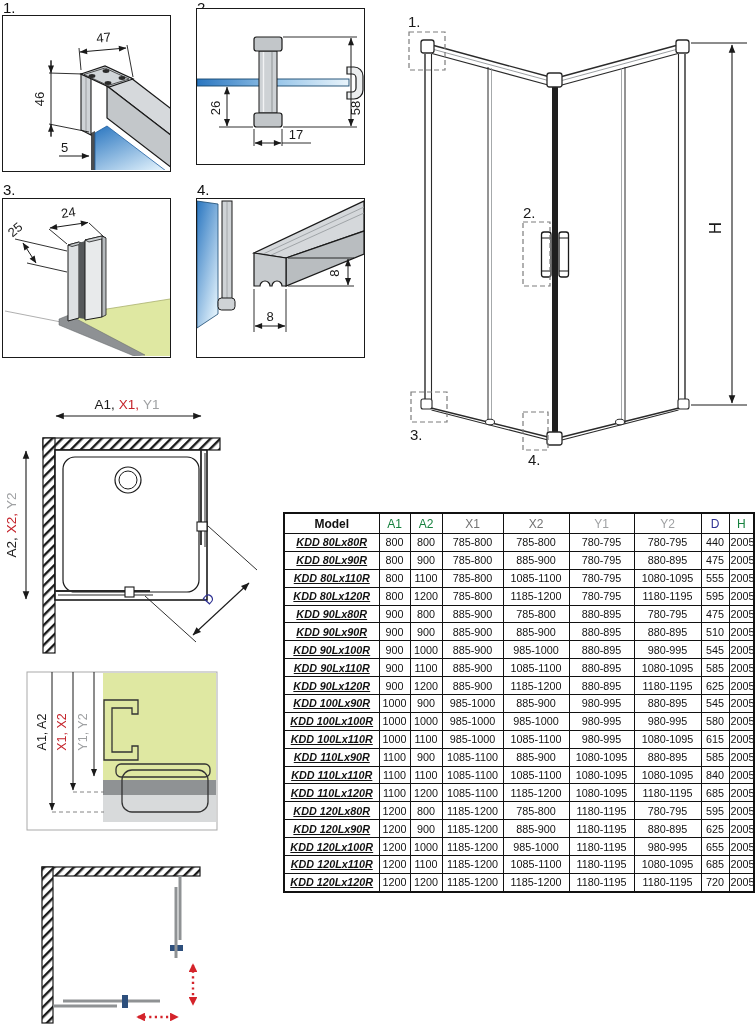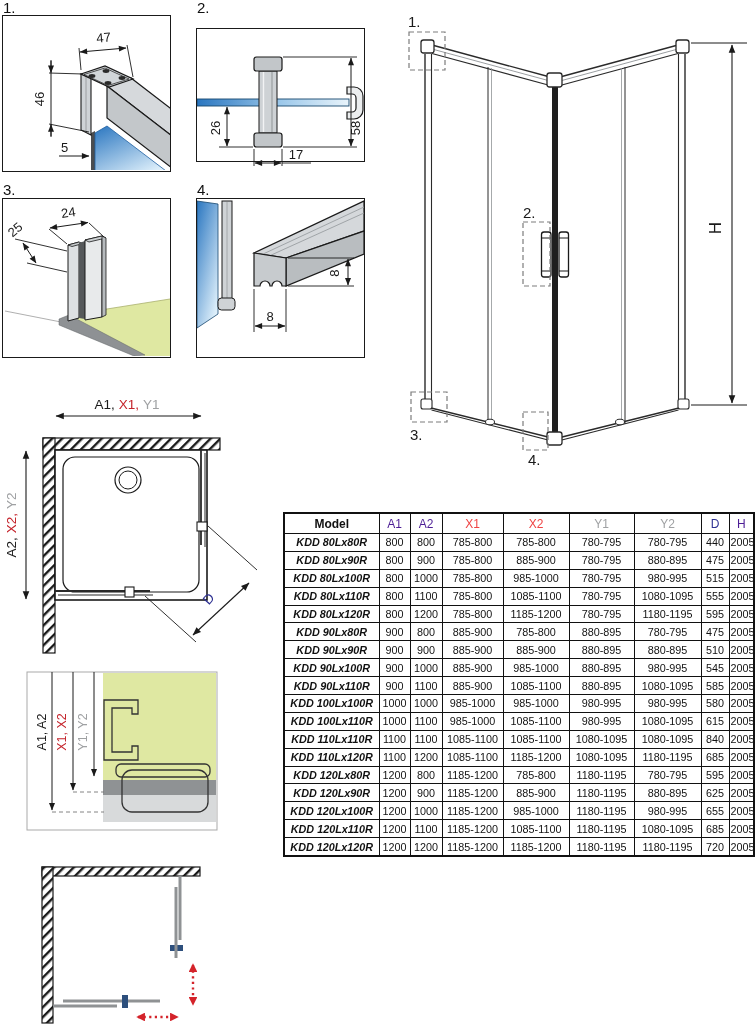--- a/index.html
+++ b/index.html
@@ -9,24 +9,24 @@
   .dlabel{position:absolute;font-size:15px;font-weight:400;color:#111;line-height:15px;}
   svg{display:block;}
   svg text{font-family:"Liberation Sans",sans-serif;fill:#1a1a1a;}
   .dim{font-size:13px;}
   .dimS{font-size:12.5px;}
   
   table#spec{position:absolute;left:283px;top:512px;width:470px;border-collapse:collapse;table-layout:fixed;border:2px solid #111;background:#fff;}
   #spec th,#spec td{border:1px solid #111;text-align:center;padding:0 1px;overflow:hidden;white-space:nowrap;}
   #spec th{height:19px;font-size:12px;font-weight:400;}
   #spec td{height:16.9px;font-size:10.8px;color:#111;}
-  #spec td.model-cell{font-weight:700;font-style:italic;}
+  #spec td.model-cell{font-weight:700;font-style:italic;text-decoration:underline;}
   .col-model{font-weight:700 !important;color:#111;}
-  .col-dark{color:#4c1d95;}
-  .col-red{color:#ef4444;}
+  .col-dark{color:#15803d;}
+  .col-red{color:#737373;}
   .col-gray{color:#9fa1a3;}
   .col-navy{color:#2e3192;}
 </style>
 </head>
 <body>
 
 <svg width="0" height="0" style="position:absolute" aria-hidden="true">
   <defs>
     <marker id="dimA" viewBox="0 0 10 10" refX="9.5" refY="5" markerWidth="11" markerHeight="7.5" orient="auto-start-reverse">
       <path d="M0,1 L10,5 L0,9 Z" fill="#1a1a1a"></path>
@@ -84,21 +84,21 @@
   <line x1="48" y1="44" x2="48" y2="121" stroke="#1a1a1a" stroke-width="1"></line>
   <line x1="48" y1="45" x2="48" y2="56.5" stroke="#1a1a1a" stroke-width="1" marker-end="url(#dimA)"></line>
   <line x1="48" y1="120" x2="48" y2="108.5" stroke="#1a1a1a" stroke-width="1" marker-end="url(#dimA)"></line>
   <text class="dim" x="41" y="83" text-anchor="middle" transform="rotate(-90 41 83)">46</text>
 
   <line x1="56" y1="140" x2="86" y2="140" stroke="#1a1a1a" stroke-width="1" marker-end="url(#dimA)"></line>
   <text class="dim" x="58" y="136">5</text>
 </svg>
 </div>
 
-<div class="dbox" style="left:196px;top:28px;width:169px;height:134px">
+<div class="dbox" style="left:196px;top:8px;width:169px;height:157px">
 <svg width="167" height="154" viewBox="0 0 167 154">
 
   <rect x="0" y="70" width="152" height="7" fill="url(#glassX)" stroke="#17486e" stroke-width="0.9"></rect>
 
   <path d="M150,58 h7 a9,9 0 0 1 9,9 v14 a9,9 0 0 1 -9,9 h-7 v-7 h5 a4,4 0 0 0 4,-4 v-10 a4,4 0 0 0 -4,-4 h-5 z" fill="#eceeef" stroke="#1a1a1a" stroke-width="1.2"></path>
 
   <rect x="62" y="42" width="18" height="62" fill="#ced2d5" stroke="#1a1a1a" stroke-width="1"></rect>
   <line x1="66.5" y1="43" x2="66.5" y2="103" stroke="#f2f3f4" stroke-width="1.4"></line>
   <line x1="75" y1="43" x2="75" y2="103" stroke="#9a9ea1" stroke-width="1.2"></line>
   <rect x="57" y="28" width="28" height="14" rx="2.5" fill="#c2c6c9" stroke="#1a1a1a" stroke-width="1.2"></rect>
@@ -338,31 +338,20 @@
         <td class="value-cell">800</td>
         <td class="value-cell">900</td>
         <td class="value-cell">785-800</td>
         <td class="value-cell">885-900</td>
         <td class="value-cell">780-795</td>
         <td class="value-cell">880-895</td>
         <td class="value-cell">475</td>
         <td class="value-cell">2005</td>
       </tr>
       <tr>
-        <td class="model-cell">KDD 80Lx100R</td>
-        <td class="value-cell">800</td>
-        <td class="value-cell">1000</td>
-        <td class="value-cell">785-800</td>
-        <td class="value-cell">985-1000</td>
-        <td class="value-cell">780-795</td>
-        <td class="value-cell">980-995</td>
-        <td class="value-cell">515</td>
-        <td class="value-cell">2005</td>
-      </tr>
-      <tr>
         <td class="model-cell">KDD 80Lx110R</td>
         <td class="value-cell">800</td>
         <td class="value-cell">1100</td>
         <td class="value-cell">785-800</td>
         <td class="value-cell">1085-1100</td>
         <td class="value-cell">780-795</td>
         <td class="value-cell">1080-1095</td>
         <td class="value-cell">555</td>
         <td class="value-cell">2005</td>
       </tr>
@@ -412,20 +401,42 @@
       </tr>
       <tr>
         <td class="model-cell">KDD 90Lx110R</td>
         <td class="value-cell">900</td>
         <td class="value-cell">1100</td>
         <td class="value-cell">885-900</td>
         <td class="value-cell">1085-1100</td>
         <td class="value-cell">880-895</td>
         <td class="value-cell">1080-1095</td>
         <td class="value-cell">585</td>
+        <td class="value-cell">2005</td>
+      </tr>
+      <tr>
+        <td class="model-cell">KDD 90Lx120R</td>
+        <td class="value-cell">900</td>
+        <td class="value-cell">1200</td>
+        <td class="value-cell">885-900</td>
+        <td class="value-cell">1185-1200</td>
+        <td class="value-cell">880-895</td>
+        <td class="value-cell">1180-1195</td>
+        <td class="value-cell">625</td>
+        <td class="value-cell">2005</td>
+      </tr>
+      <tr>
+        <td class="model-cell">KDD 100Lx90R</td>
+        <td class="value-cell">1000</td>
+        <td class="value-cell">900</td>
+        <td class="value-cell">985-1000</td>
+        <td class="value-cell">885-900</td>
+        <td class="value-cell">980-995</td>
+        <td class="value-cell">880-895</td>
+        <td class="value-cell">545</td>
         <td class="value-cell">2005</td>
       </tr>
       <tr>
         <td class="model-cell">KDD 100Lx100R</td>
         <td class="value-cell">1000</td>
         <td class="value-cell">1000</td>
         <td class="value-cell">985-1000</td>
         <td class="value-cell">985-1000</td>
         <td class="value-cell">980-995</td>
         <td class="value-cell">980-995</td>
@@ -437,20 +448,31 @@
         <td class="value-cell">1000</td>
         <td class="value-cell">1100</td>
         <td class="value-cell">985-1000</td>
         <td class="value-cell">1085-1100</td>
         <td class="value-cell">980-995</td>
         <td class="value-cell">1080-1095</td>
         <td class="value-cell">615</td>
         <td class="value-cell">2005</td>
       </tr>
       <tr>
+        <td class="model-cell">KDD 110Lx90R</td>
+        <td class="value-cell">1100</td>
+        <td class="value-cell">900</td>
+        <td class="value-cell">1085-1100</td>
+        <td class="value-cell">885-900</td>
+        <td class="value-cell">1080-1095</td>
+        <td class="value-cell">880-895</td>
+        <td class="value-cell">585</td>
+        <td class="value-cell">2005</td>
+      </tr>
+      <tr>
         <td class="model-cell">KDD 110Lx110R</td>
         <td class="value-cell">1100</td>
         <td class="value-cell">1100</td>
         <td class="value-cell">1085-1100</td>
         <td class="value-cell">1085-1100</td>
         <td class="value-cell">1080-1095</td>
         <td class="value-cell">1080-1095</td>
         <td class="value-cell">840</td>
         <td class="value-cell">2005</td>
       </tr>

